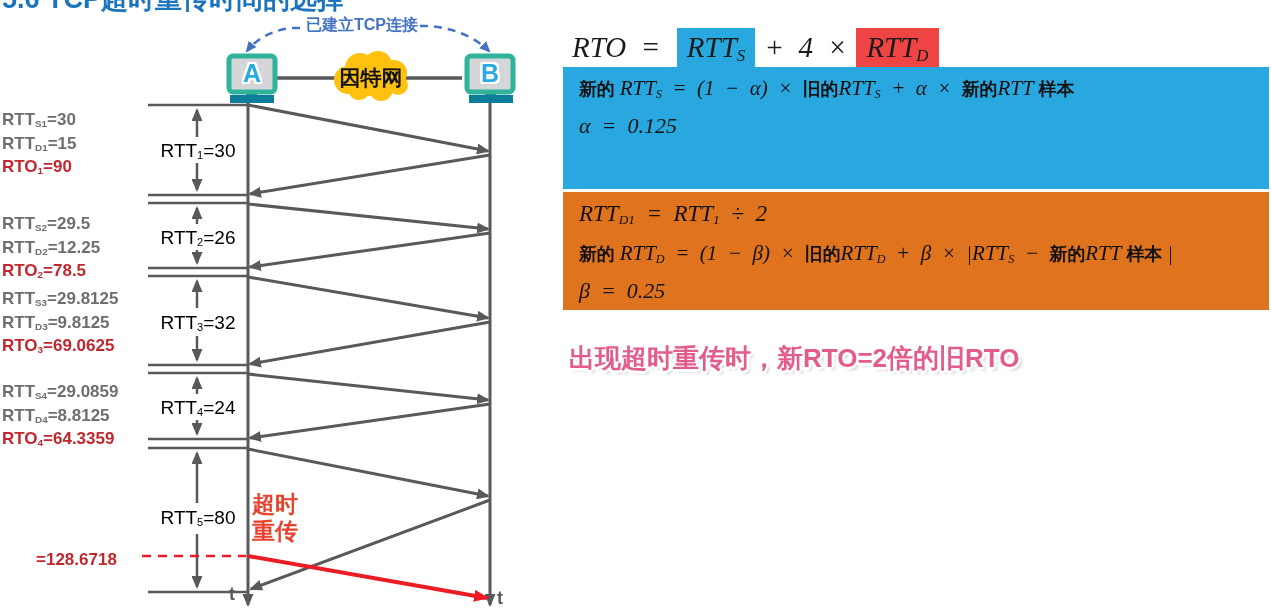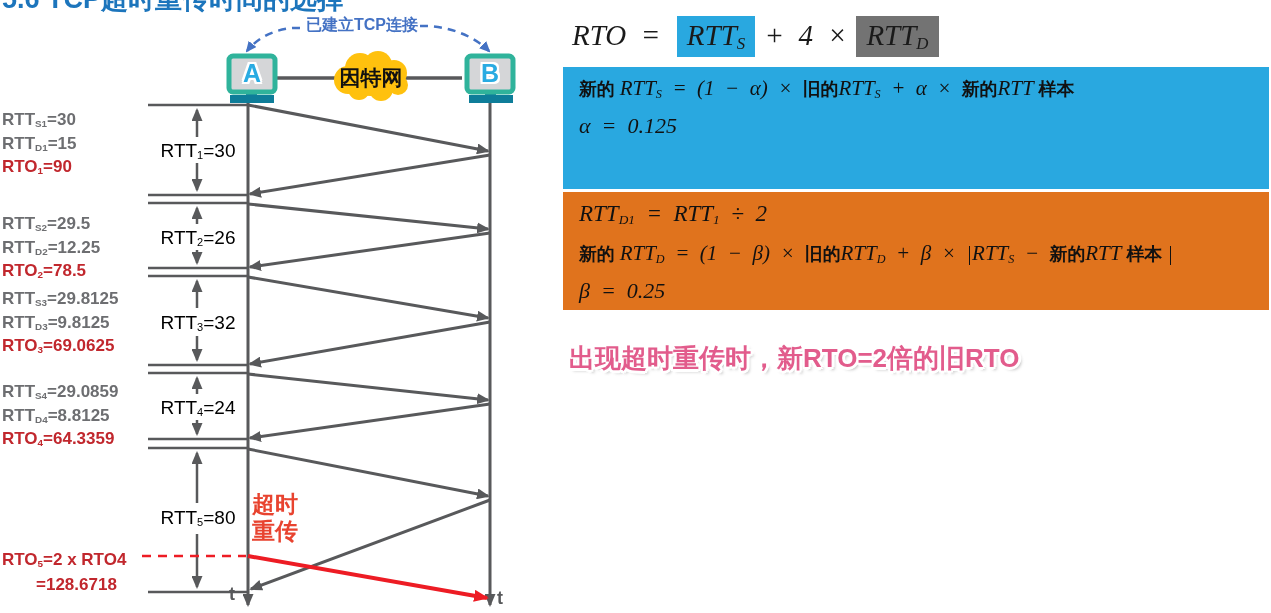--- a/index.html
+++ b/index.html
@@ -26,23 +26,23 @@
   .conn-label{position:absolute;left:282px;top:15px;width:160px;text-align:center;
     font-size:16px;font-weight:bold;color:#4472C4;
     text-shadow:-2px -2px 0 #fff,2px -2px 0 #fff,-2px 2px 0 #fff,2px 2px 0 #fff,0 2px 0 #fff,2px 0 0 #fff,0 -2px 0 #fff,-2px 0 0 #fff;}
   .host-letter{position:absolute;width:46px;text-align:center;font-size:25px;font-weight:bold;color:#29ABE2;
     text-shadow:-2px -2px 0 #fff,2px -2px 0 #fff,-2px 2px 0 #fff,2px 2px 0 #fff,0 2px 0 #fff,2px 0 0 #fff,0 -2px 0 #fff,-2px 0 0 #fff;}
   .cloud-label{position:absolute;left:337px;top:64px;width:68px;text-align:center;
     font-size:21px;font-weight:bold;color:#111;}
   
   .formula-row{position:absolute;left:572px;top:12px;font-family:"Liberation Serif",serif;
     font-style:italic;font-size:29px;color:#1a1a1a;white-space:pre;}
-  .hl{display:inline-block;padding:3px 10px;margin:4px 2px;}
+  .hl{display:inline-block;padding:3px 10px;margin:16px 2px;}
   .hl-blue{background:#29A8E0;}
-  .hl-orange{background:#737373;}
+  .hl-orange{background:#ef4444;}
   .fbox{position:absolute;left:563px;width:706px;box-sizing:border-box;padding:9px 16px 6px 16px;}
   .fbox-blue{top:67px;height:122px;background:#29A8E0;}
   .fbox-orange{top:192px;height:118px;background:#E0731D;}
   .mathline{font-family:"Liberation Serif",serif;font-style:italic;color:#111;display:block;}
   .fbox .l1{font-size:23px;margin-bottom:13px;}
   .fbox .l2{font-size:21px;margin-bottom:11px;}
   .fbox .l3{font-size:22px;}
   .cn{font-family:"Liberation Sans",sans-serif;font-style:normal;font-weight:bold;font-size:0.85em;color:#111;}
   .pink-note{position:absolute;left:563px;top:341px;font-size:26px;font-weight:bold;color:#E25C8C;white-space:pre;
     text-shadow:-2px -2px 0 #fff,2px -2px 0 #fff,-2px 2px 0 #fff,2px 2px 0 #fff,0 3px 0 #fff,3px 0 0 #fff,0 -2px 0 #fff,-2px 0 0 #fff,3px 3px 3px rgba(120,120,120,0.45);margin-left:6px;}
@@ -182,21 +182,20 @@
     <div class="tokline gray"><span>RTT</span><span class="sub">S3</span><span>=29.8125</span></div>
     <div class="tokline gray"><span>RTT</span><span class="sub">D3</span><span>=9.8125</span></div>
     <div class="tokline red"><span>RTO</span><span class="sub">3</span><span>=69.0625</span></div>
   </div>
   <div class="mgroup" style="top:382px;">
     <div class="tokline gray"><span>RTT</span><span class="sub">S4</span><span>=29.0859</span></div>
     <div class="tokline gray"><span>RTT</span><span class="sub">D4</span><span>=8.8125</span></div>
     <div class="tokline red"><span>RTO</span><span class="sub">4</span><span>=64.3359</span></div>
   </div>
   <div class="mgroup" style="top:549px;line-height:21px;">
-    <div class="tokline red"><span>RTO</span><span class="sub">5</span><span>=2 x RTO4</span></div>
     <div class="tokline red indent"><span>=128.6718</span></div>
   </div>
 
   <div class="timeout">
     <div>超时</div>
     <div>重传</div>
   </div>
 
   <div class="tlabel" style="left:229px;top:584px;">t</div>
   <div class="tlabel" style="left:497px;top:588px;">t</div>

